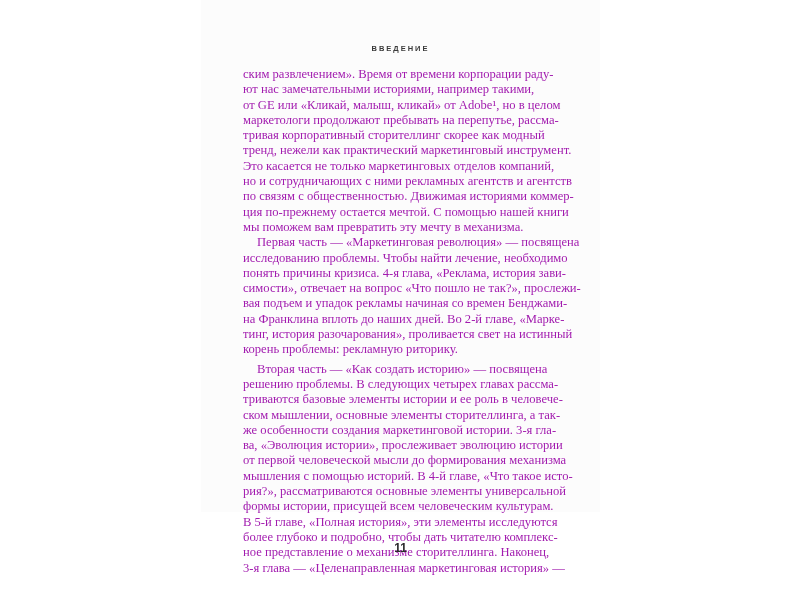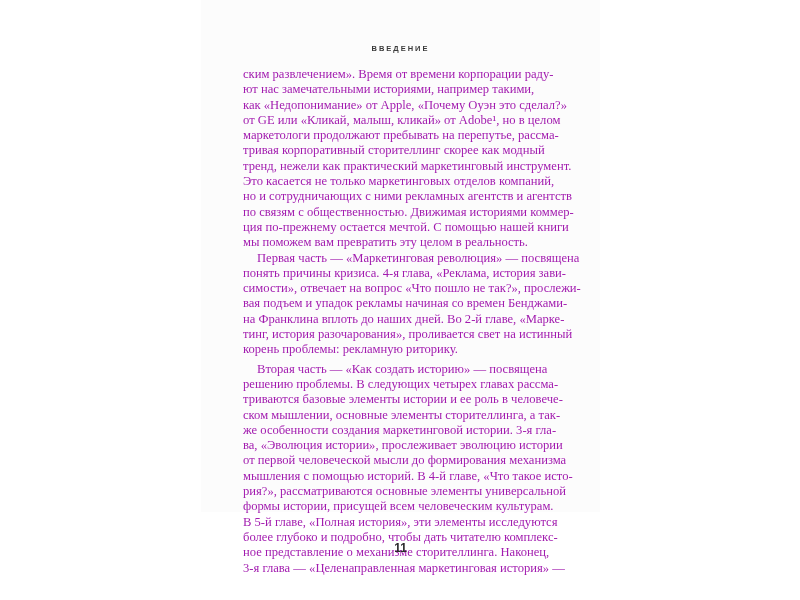--- a/index.html
+++ b/index.html
@@ -74,34 +74,34 @@
 <body>
 
 <div class="page">
   <div class="running-head">ВВЕДЕНИЕ</div>
 
   <div class="text-block">
 
     <div>
       <span class="line">ским развлечением». Время от времени корпорации раду-</span>
       <span class="line">ют нас замечательными историями, например такими,</span>
-      <span class="line">как «Недопонимание» от Apple, «Почему Оуэн это сделал?»</span>
       <span class="line">от GE или «Кликай, малыш, кликай» от Adobe¹, но в целом</span>
       <span class="line">маркетологи продолжают пребывать на перепутье, рассма-</span>
       <span class="line">тривая корпоративный сторителлинг скорее как модный</span>
       <span class="line">тренд, нежели как практический маркетинговый инструмент.</span>
       <span class="line">Это касается не только маркетинговых отделов компаний,</span>
       <span class="line">но и сотрудничающих с ними рекламных агентств и агентств</span>
       <span class="line">по связям с общественностью. Движимая историями коммер-</span>
       <span class="line">ция по-прежнему остается мечтой. С помощью нашей книги</span>
-      <span class="line ragged">мы поможем вам превратить эту целом в реальность.</span>
+      <span class="line ragged">мы поможем вам превратить эту мечту в механизма.</span>
     </div>
 
     <div>
       <span class="line first">Первая часть — «Маркетинговая революция» — посвящена</span>
+      <span class="line">исследованию проблемы. Чтобы найти лечение, необходимо</span>
       <span class="line">понять причины кризиса. 4-я глава, «Реклама, история зави-</span>
       <span class="line">симости», отвечает на вопрос «Что пошло не так?», прослежи-</span>
       <span class="line">вая подъем и упадок рекламы начиная со времен Бенджами-</span>
       <span class="line">на Франклина вплоть до наших дней. Во 2-й главе, «Марке-</span>
       <span class="line">тинг, история разочарования», проливается свет на истинный</span>
       <span class="line ragged">корень проблемы: рекламную риторику.</span>
     </div>
 
     <div class="para-gap"></div>
 

